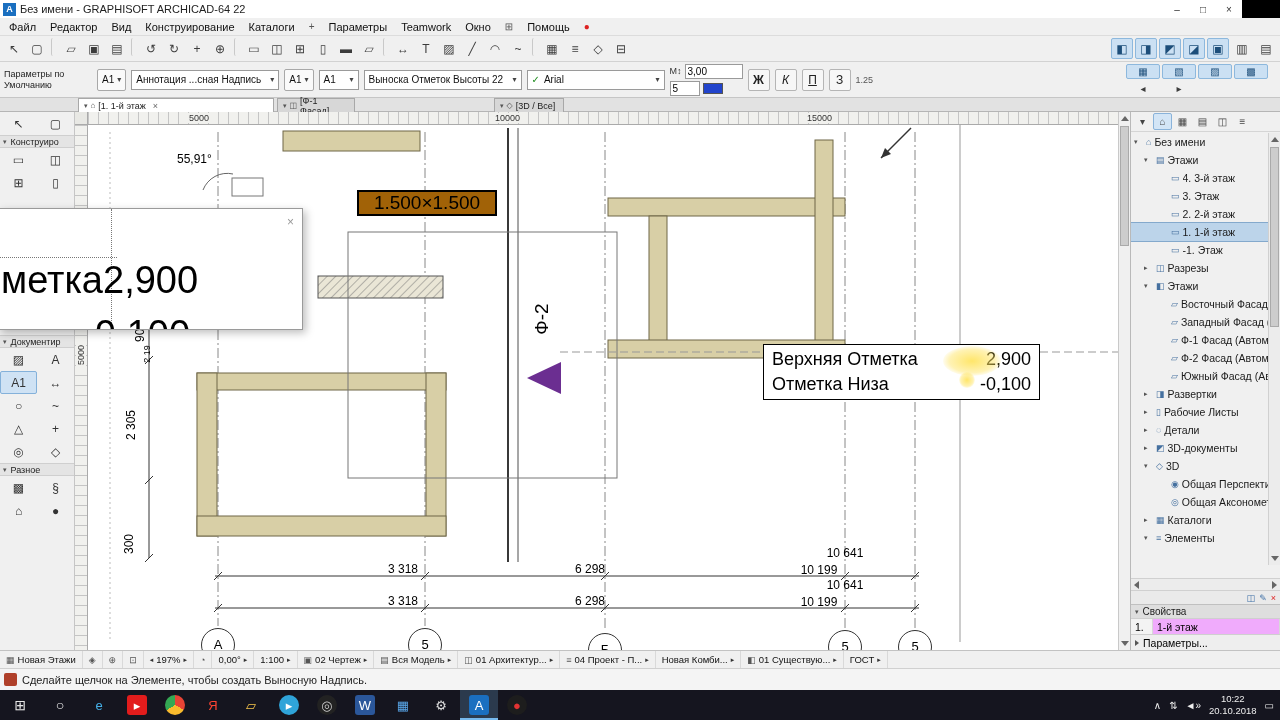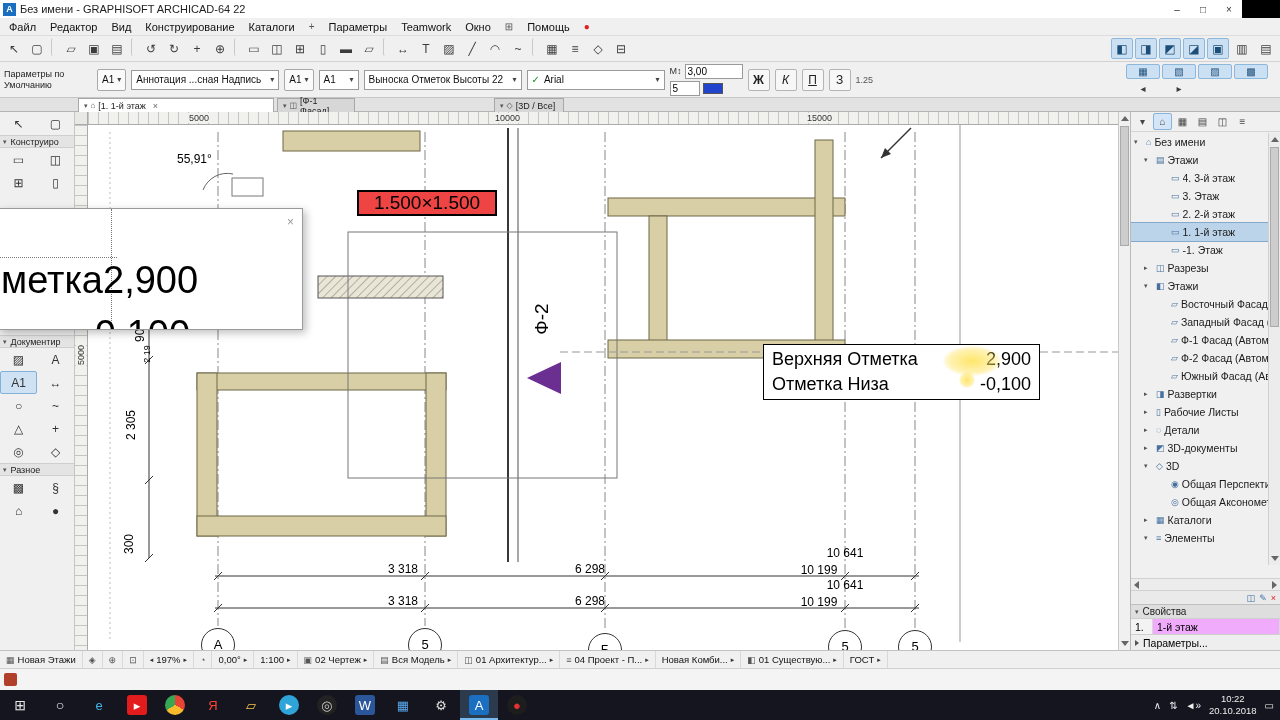--- a/index.html
+++ b/index.html
@@ -72,21 +72,21 @@
   .ruler-top { position:absolute; left:13px; right:12px; top:0; height:13px; background:#f1f1ee; border-bottom:1px solid #aaa; z-index:3;
     background-image:repeating-linear-gradient(90deg,#c5c5c5 0 1px,transparent 1px 10px); }
   .ruler-left { position:absolute; left:0; top:13px; bottom:0; width:13px; background:#f1f1ee; border-right:1px solid #aaa; z-index:3;
     background-image:repeating-linear-gradient(180deg,#c5c5c5 0 1px,transparent 1px 10px); }
   .ruler-corner { position:absolute; left:0; top:0; width:13px; height:13px; background:#e8e8e4; border-right:1px solid #aaa; border-bottom:1px solid #aaa; z-index:4; }
   .ruler-num { position:absolute; font-size:9px; color:#333; top:1px; z-index:4; background:#f1f1ee; padding:0 2px; }
   .ruler-num-v { position:absolute; font-size:9px; color:#333; transform:rotate(-90deg); z-index:4; left:-11px; width:34px; text-align:center; background:#f1f1ee; }
   .cv-label { position:absolute; font-size:12px; color:#000; z-index:5; white-space:nowrap; }
   .cv-dim { position:absolute; font-size:12px; color:#000; z-index:5; width:56px; text-align:center; white-space:nowrap; }
   .cv-rot { position:absolute; font-size:12px; color:#000; z-index:5; text-align:center; transform:rotate(-90deg); white-space:nowrap; }
-  .cv-box { position:absolute; border:2px solid #000; background:#ef4444; display:flex; align-items:center; justify-content:center; font-size:19px; z-index:6; }
+  .cv-box { position:absolute; border:2px solid #000; background:#a16207; display:flex; align-items:center; justify-content:center; font-size:19px; z-index:6; }
   .bubble { position:absolute; width:34px; height:34px; border:1.5px solid #333; border-radius:50%; background:#fff; text-align:center; line-height:31px; font-size:13px; z-index:5; }
   .annot { position:absolute; left:688px; top:232px; width:277px; height:56px; border:1px solid #000; background:#fff; z-index:6; padding:2px 8px; display:flex; flex-direction:column; justify-content:space-around; font-size:18px; }
   .annot-row { display:flex; justify-content:space-between;gap:12px; }
   .hl { position:absolute; border-radius:50%; background:radial-gradient(ellipse at center, rgba(255,227,90,0.9) 0%, rgba(255,227,90,0.45) 55%, rgba(255,227,90,0) 75%); z-index:8; pointer-events:none; }
   .cv-scroll { position:absolute; right:0; top:0; bottom:0; width:12px; background:#f0f0f0; border-left:1px solid #c9c9c9; z-index:9; }
   .scroll-thumb { position:absolute; left:1px; right:1px; background:#cdcdcd; border:1px solid #aaa; }
   .tri-up { width:0; height:0; border-left:4px solid transparent; border-right:4px solid transparent; border-bottom:5px solid #666; position:absolute; left:2px; top:4px; }
   .tri-down { width:0; height:0; border-left:4px solid transparent; border-right:4px solid transparent; border-top:5px solid #666; position:absolute; left:2px; bottom:4px; }
 
   
@@ -1036,20 +1036,21 @@
 
       <div class="bb-item">
 
         <span class="bb-label">ГОСТ</span>
         <span class="bb-post">▸</span>
       </div>
     </div>
 
   <div class="statusbar">
     <div class="status-icon"></div>
+    <span>Сделайте щелчок на Элементе, чтобы создать Выносную Надпись.</span>
   </div>
 
   <div class="taskbar">
     <div class="tb-btn">⊞</div>
     <div class="tb-btn">○</div>
     <div style="display:flex">
 
         <div class="task-icon">
           <span class="tb-box" style="color: rgb(69, 176, 232);">e</span>
         </div>

